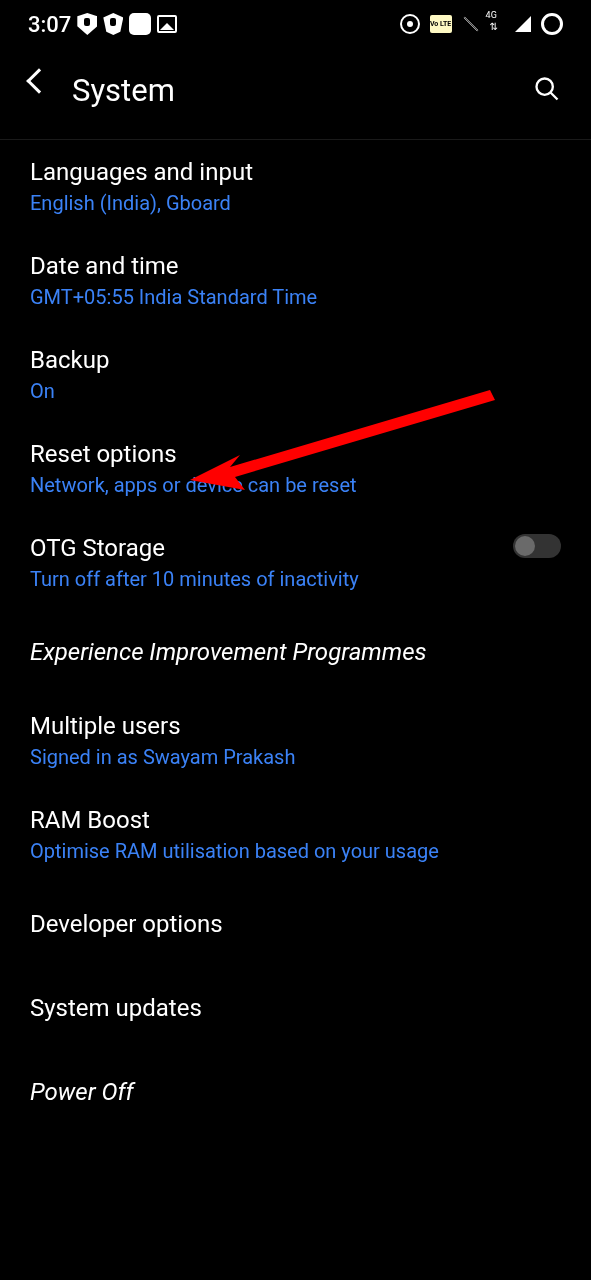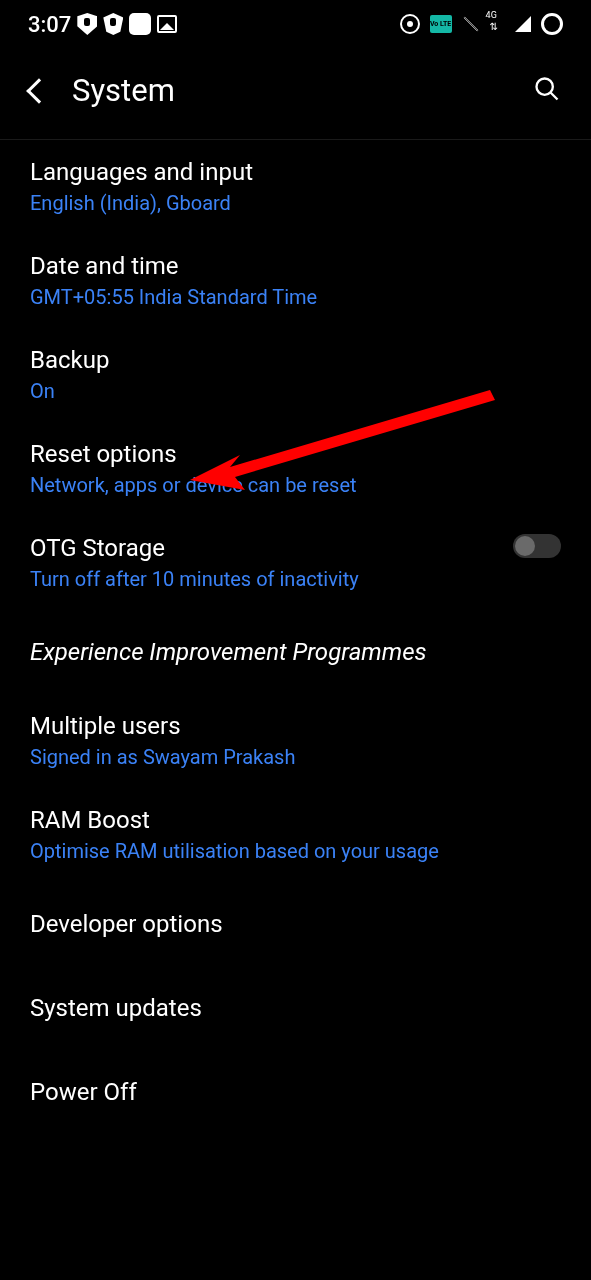--- a/index.html
+++ b/index.html
@@ -99,21 +99,21 @@
       left: 50%;
       transform: translate(-50%, -50%);
       width: 6px;
       height: 6px;
       background: #fff;
       border-radius: 50%;
     }
     .volte-box {
       width: 22px;
       height: 18px;
-      background: #14b8a6;
+      background: #fef9c3;
       border-radius: 2px;
       display: flex;
       align-items: center;
       justify-content: center;
       font-size: 7px;
       font-weight: bold;
       color: #000;
       line-height: 1;
     }
     .bell-icon {
@@ -149,21 +149,21 @@
     }
     .header {
       display: flex;
       align-items: center;
       justify-content: space-between;
       padding: 28px 30px 30px 30px;
       border-bottom: 1px solid #1a1a1a;
     }
     .header-left {
       display: flex;
-      align-items: center;
+      align-items: flex-start;
       gap: 24px;
     }
     .back-arrow {
       width: 18px;
       height: 18px;
       border-left: 3px solid #fff;
       border-bottom: 3px solid #fff;
       transform: rotate(45deg);
     }
     .header-title {
@@ -351,21 +351,21 @@
       <div class="setting-title">Developer options</div>
     </div>
   </div>
 
   <div class="setting-item no-sub" style="padding:28px 0;">
     <div class="setting-text">
       <div class="setting-title">System updates</div>
     </div>
   </div>
 
-  <div class="setting-item no-sub" style="padding:28px 0;">
+  <div class="setting-item no-sub" style="padding:28px 0;font-style:italic;">
     <div class="setting-text">
       <div class="setting-title">Power Off</div>
     </div>
   </div>
 
 </div>
 
 <svg class="arrow-annotation" viewBox="0 0 310 120">
   <defs>
     <marker id="arrowhead" markerWidth="12" markerHeight="10" refX="2" refY="5" orient="auto">

